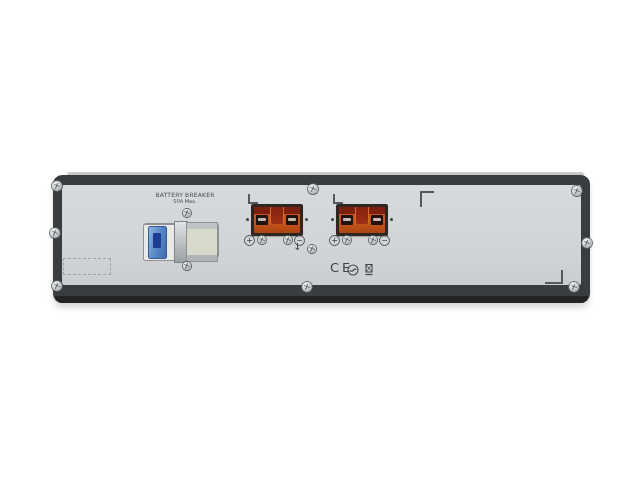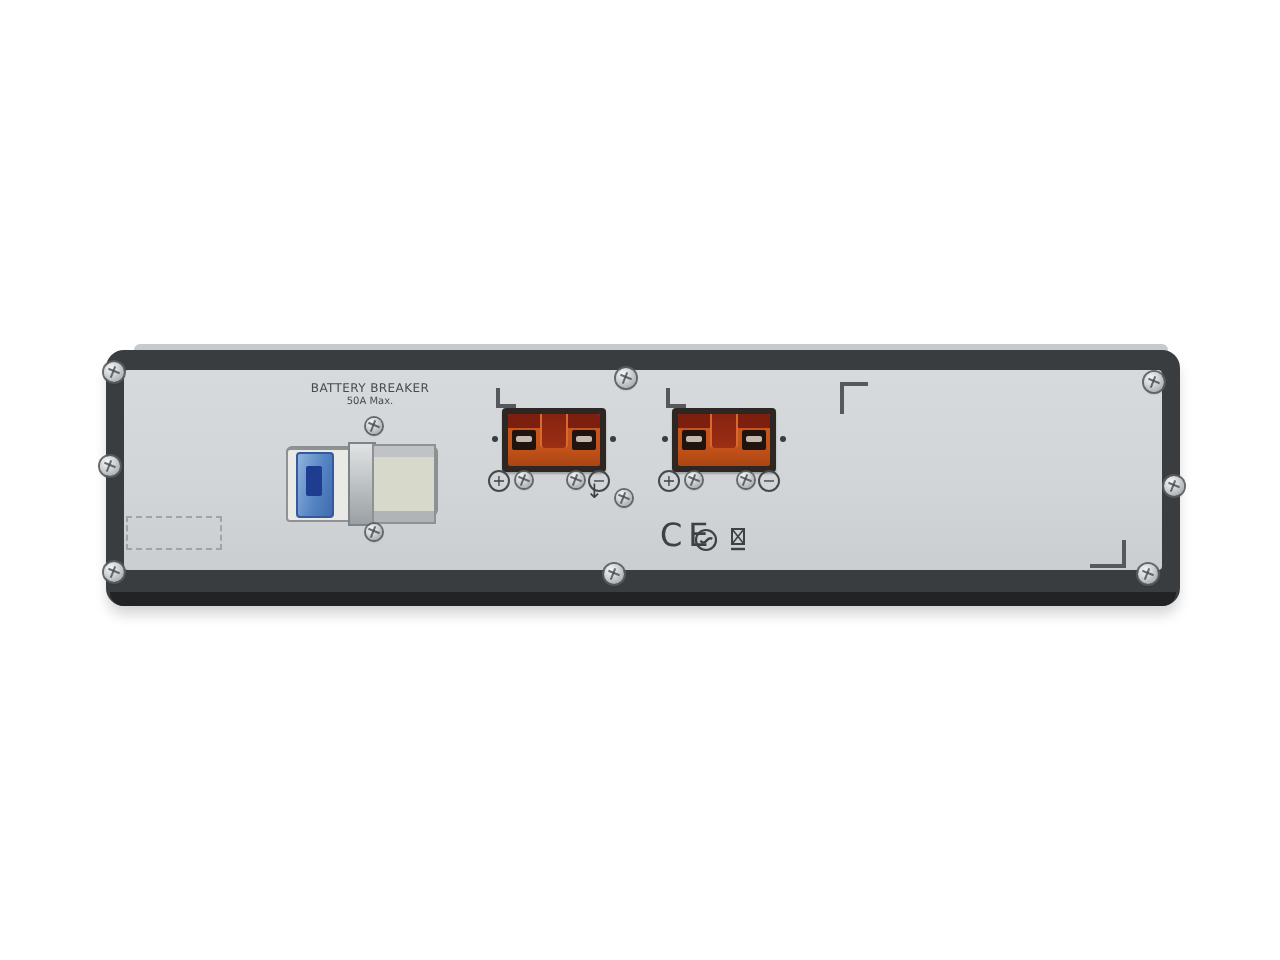--- a/index.html
+++ b/index.html
@@ -65,21 +65,21 @@
   .tsym{position:absolute;width:9px;height:9px;border:1px solid #46494b;border-radius:50%;
         color:#3c3f41;font-size:8px;line-height:9px;text-align:center;}
   
   .cmark{position:absolute;}
   .cmark.tl{border-top:2px solid #55595c;border-left:2px solid #55595c;}
   .cmark.bl{border-bottom:2px solid #55595c;border-left:2px solid #55595c;}
   .cmark.br{border-bottom:2px solid #55595c;border-right:2px solid #55595c;}
   .dashed-box{position:absolute;left:1px;top:73px;width:46px;height:15px;
               border:1px dashed #9fa4a7;}
   .ground{position:absolute;left:231px;top:57px;font-size:10px;line-height:10px;color:#3c3f41;}
-  .ce{position:absolute;left:268px;top:76px;font-size:16px;line-height:14px;letter-spacing:3px;
+  .ce{position:absolute;left:268px;top:76px;font-size:13px;line-height:14px;letter-spacing:3px;
       color:#3d4144;}
   .cert-svg{position:absolute;}
 </style>
 </head>
 <body>
 
 <div class="stage">
   <div class="unit">
     <div class="top-sliver"></div>
 

